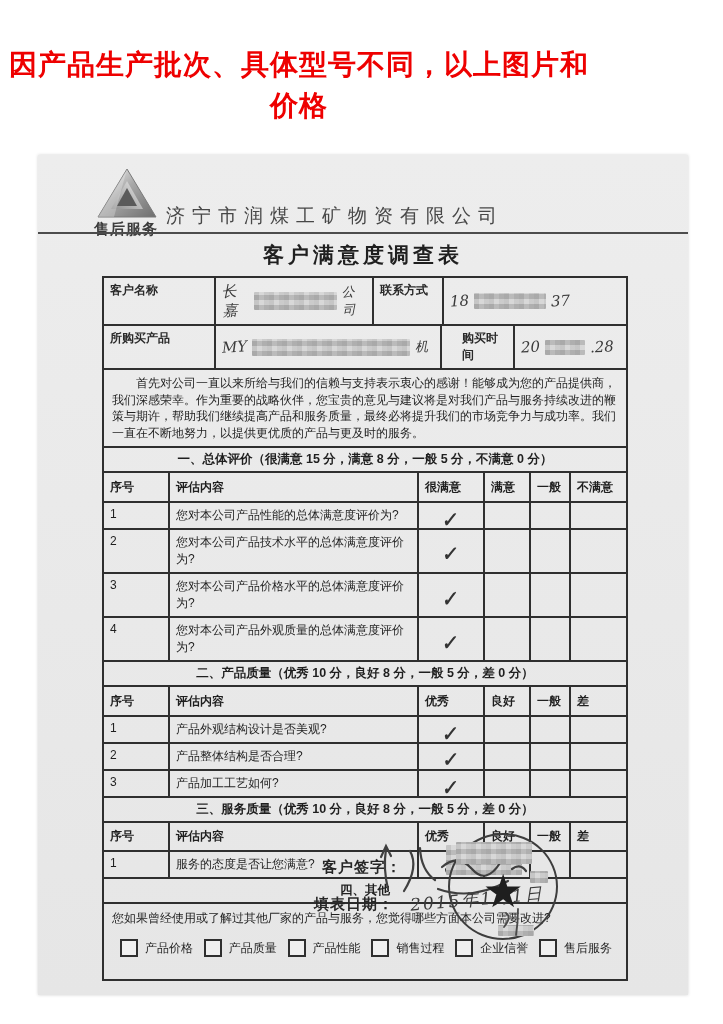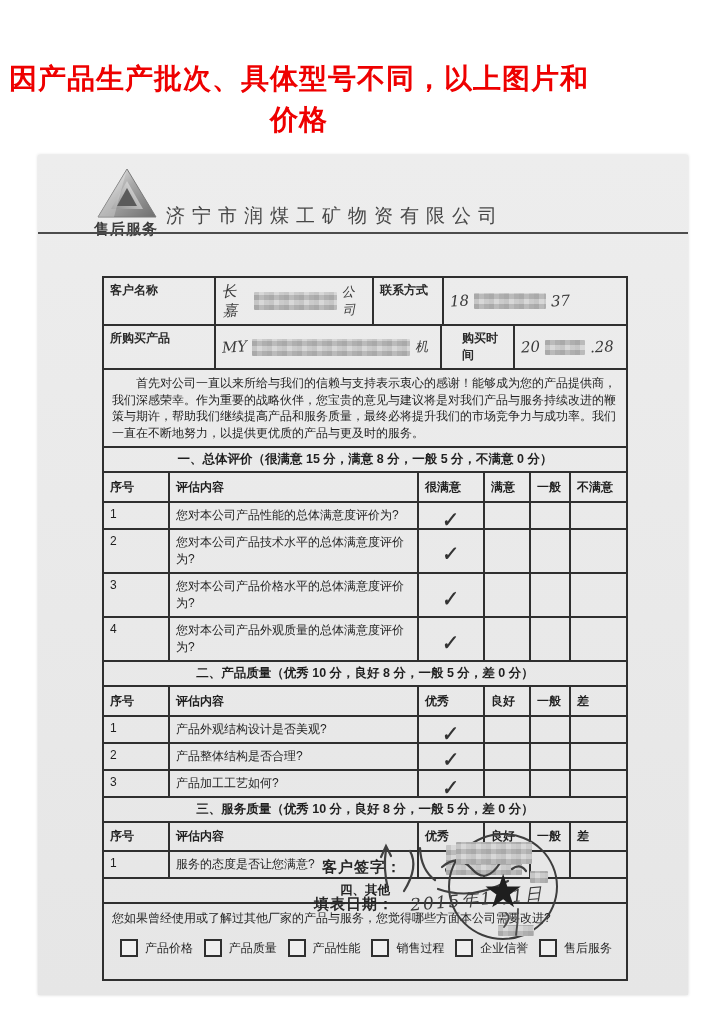--- a/index.html
+++ b/index.html
@@ -3,21 +3,21 @@
 <meta charset="utf-8">
 <style>
   html,body{margin:0;padding:0;}
   body{
     width:723px;height:1024px;position:relative;background:#ffffff;
     font-family:"Liberation Sans", sans-serif;overflow:hidden;
   }
   
   .notice{
     position:absolute;top:44px;left:0;width:598px;text-align:center;
-    font-weight:bold;font-size:28px;line-height:41px;letter-spacing:1px;margin-top:14px;
+    font-weight:bold;font-size:28px;line-height:41px;letter-spacing:1px;
   }
   
   .scan{
     position:absolute;left:38px;top:155px;width:650px;height:840px;
     background:linear-gradient(180deg,#ededed 0%,#e9e9e9 55%,#e6e6e6 100%);
     box-shadow:0 0 3px rgba(0,0,0,.18);
     color:#222;
   }
   .logo{position:absolute;left:56px;top:12px;width:78px;}
   .logo-text{font-weight:bold;font-size:15px;color:#3c3c3c;letter-spacing:1px;margin-top:-7px;}
@@ -119,20 +119,21 @@
       <polygon points="33,2 62,50 4,50" fill="url(#lg1)" stroke="#7a7a7a" stroke-width="1"></polygon>
       <polygon points="33,14 49,42 17,42" fill="url(#lg2)"></polygon>
       <polygon points="33,21 43,39 23,39" fill="#5a5a5a"></polygon>
       <polygon points="33,2 20,50 4,50" fill="#ffffff" opacity="0.25"></polygon>
     </svg>
     <div class="logo-text">售后服务</div>
   </div>
 
   <div class="company-name">济宁市润煤工矿物资有限公司</div>
   <div class="header-rule"></div>
+  <div class="form-title">客户满意度调查表</div>
 
   <div class="main-table">
 
     <div class="row r-info">
       <div class="cell i-l1 lbl">客户名称</div>
       <div class="cell i-v1 val-cell">
         <span class="hw hw-lg">长嘉</span>
         <span class="mosaic" style="width:92px;height:18px;"></span>
         <span class="hw" style="font-size:13px;">公司</span>
       </div>

